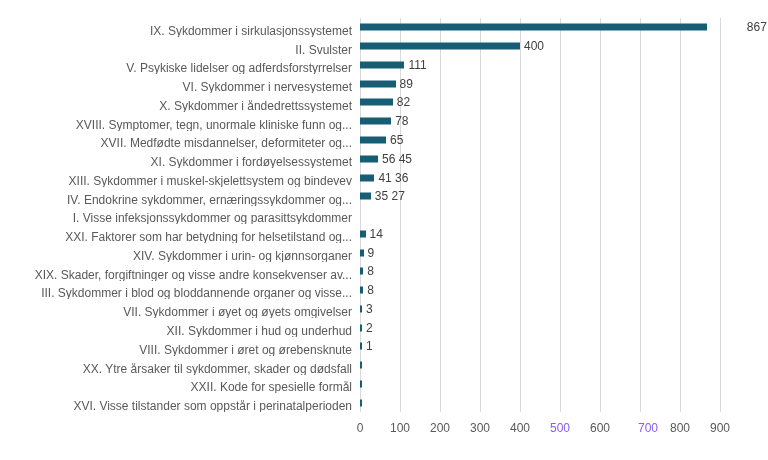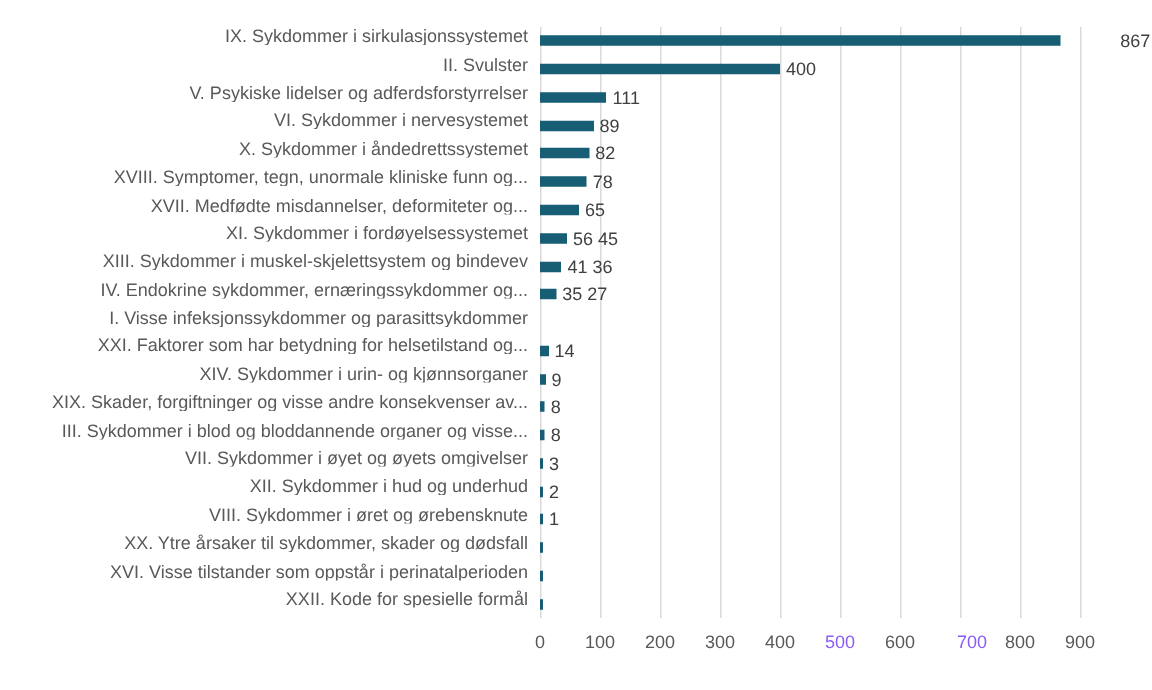--- a/index.html
+++ b/index.html
@@ -6,21 +6,21 @@
   .chart{
     position:relative;
     width:768px;height:460px;
     background:#ffffff;
     font-family:"Liberation Sans","DejaVu Sans",sans-serif;
     overflow:hidden;
   }
   .gridlines{position:absolute;left:0;top:18px;width:768px;height:394px;pointer-events:none;}
   .gridline{position:absolute;top:0;width:1px;height:100%;background:#d9d9d9;}
   .rows{position:absolute;left:0;top:18px;width:768px;height:394px;display:flex;flex-direction:column;}
-  .row{flex:1 1 0;display:flex;align-items:flex-start;min-height:0;}
+  .row{flex:1 1 0;display:flex;align-items:flex-end;min-height:0;}
   .cat-label{
     width:352px;flex:0 0 352px;
     padding-right:8px;
     text-align:right;
     font-size:12px;color:#595959;
     white-space:nowrap;overflow:hidden;
     line-height:1;
   }
   .bar-area{position:relative;flex:1 1 auto;height:100%;}
   .bar{
@@ -182,27 +182,27 @@
           <span class="value-label" style="left: 6px; color: rgb(64, 64, 64);">1</span>
         </div>
       </div>
       <div class="row">
         <div class="cat-label" style="color: rgb(89, 89, 89);">XX. Ytre årsaker til sykdommer, skader og dødsfall</div>
         <div class="bar-area">
           <div class="bar" style="width: 2px; background: rgb(23, 94, 116);"></div>
         </div>
       </div>
       <div class="row">
+        <div class="cat-label" style="color: rgb(89, 89, 89);">XXII. Kode for spesielle formål</div>
+        <div class="bar-area">
+          <div class="bar" style="width: 2px; background: rgb(23, 94, 116);"></div>
+        </div>
+      </div>
+      <div class="row">
         <div class="cat-label" style="color: rgb(89, 89, 89);">XVI. Visse tilstander som oppstår i perinatalperioden</div>
-        <div class="bar-area">
-          <div class="bar" style="width: 2px; background: rgb(23, 94, 116);"></div>
-        </div>
-      </div>
-      <div class="row">
-        <div class="cat-label" style="color: rgb(89, 89, 89);">XXII. Kode for spesielle formål</div>
         <div class="bar-area">
           <div class="bar" style="width: 2px; background: rgb(23, 94, 116);"></div>
         </div>
       </div>
     </div>
   <div class="x-axis">
       <span class="x-tick-label" style="left: 340px; color: rgb(89, 89, 89);">0</span>
       <span class="x-tick-label" style="left: 380px; color: rgb(89, 89, 89);">100</span>
       <span class="x-tick-label" style="left: 420px; color: rgb(89, 89, 89);">200</span>
       <span class="x-tick-label" style="left: 460px; color: rgb(89, 89, 89);">300</span>

